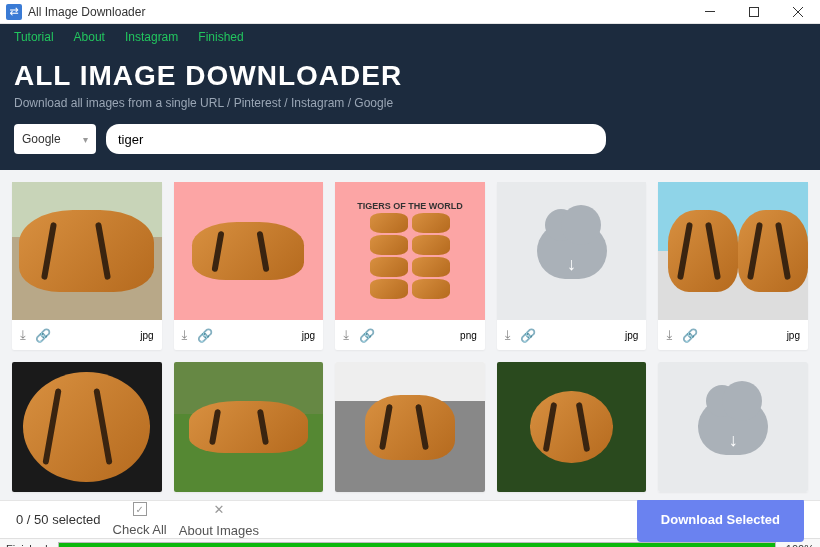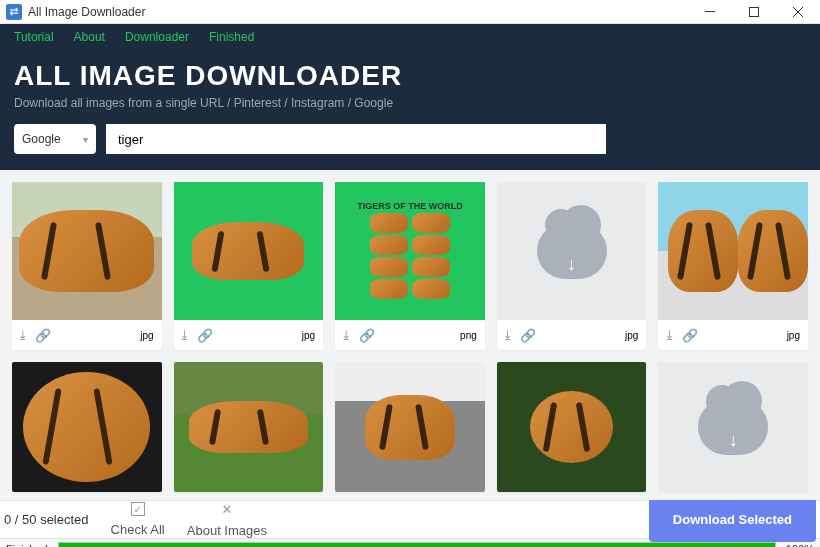--- a/index.html
+++ b/index.html
@@ -16,59 +16,59 @@
 .menubar { height: 26px; background: #1c2b3e; display: flex; align-items: center; padding: 0 4px; }
 .menubar .menu-item { color: #22c55e; font-size: 12px; padding: 5px 10px; cursor: pointer; }
 
 
 .header { background: #1c2b3e; padding: 10px 14px 16px; }
 .header h1 { color: #fff; font-size: 28px; font-weight: 900; letter-spacing: 1px; }
 .header .sub { color: #9aa6b5; font-size: 12px; margin-top: 4px; }
 .searchrow { display: flex; gap: 10px; margin-top: 14px; align-items: center; }
 .source-select { height: 30px; width: 82px; background: #fff; border: none; border-radius: 4px; display: flex; align-items: center; padding: 0 8px; font-size: 12px; color: #333; justify-content: space-between; cursor: pointer; }
 .source-select .chev { color: #999; font-size: 10px; }
-.search-input { flex: 1; height: 30px; border: none; border-radius: 0; padding: 0 12px; font-size: 13px; outline: none; max-width: 500px; }
+.search-input { flex: 1; height: 30px; border: none; border-radius: 13px; padding: 0 12px; font-size: 13px; outline: none; max-width: 500px; }
 .search-btn { height: 30px; padding: 0 24px; background: #5b73e8; color: #fff; border: none; border-radius: 4px; font-size: 13px; font-weight: 600; cursor: pointer; }
 
 
 .content { height: 330px; background: #f2f3f5; overflow-y: scroll; padding: 12px; position: relative; }
 .grid { display: grid; grid-template-columns: repeat(5, 1fr); gap: 12px; }
 .card { background: #fff; border-radius: 2px; box-shadow: 0 1px 2px rgba(0,0,0,0.05); display: flex; flex-direction: column; }
 .thumb { height: 138px; background: #f8f8f8; display: flex; align-items: center; justify-content: center; overflow: hidden; }
 .cardbar { height: 30px; display: flex; align-items: center; padding: 0 8px; gap: 10px; }
 .cardbar .ci { color: #888; cursor: pointer; }
 .cardbar .ext { margin-left: auto; color: #000000; font-size: 10px; }
 .card.partial { height: 130px; overflow:hidden; }
 .card.partial .thumb { height: 130px; }
 
 
 .tiger-body { width: 90%; height: 60%; background: linear-gradient(135deg, #d89040, #b56a1e); border-radius: 40% 40% 30% 30%; position: relative; }
 .tiger-body::before, .tiger-body::after { content:""; position:absolute; background:#3a2410; }
 .tiger-body::before { width:6px; height:70%; left:20%; top:15%; border-radius:4px; transform:rotate(10deg); }
 .tiger-body::after { width:6px; height:70%; left:60%; top:15%; border-radius:4px; transform:rotate(-10deg); }
 .thumb.dark { background:#1a1a1a; }
 .thumb.green { background:#2a4a1e; }
-.thumb.whitebg { background:#22c55e; }
+.thumb.whitebg { background:#fca5a5; }
 .thumb.pool { background:linear-gradient(#8fd4e8 50%, #ddd 50%); }
 .thumb.zoo { background:linear-gradient(#c8d4b8 40%, #b8a888 40%); }
 .thumb.rock { background:linear-gradient(#eee 30%, #888 30%); }
 .thumb.grass { background:linear-gradient(#668844 40%, #558833 40%); }
 
 .cloud-placeholder { width: 70px; height: 56px; background:#aab1b8; border-radius:28px; position:relative; display:flex; align-items:flex-end; justify-content:center; padding-bottom:4px; }
 .cloud-placeholder::before { content:""; position:absolute; width:32px; height:32px; background:#aab1b8; border-radius:50%; top:-14px; left:8px; }
 .cloud-placeholder::after { content:""; position:absolute; width:40px; height:40px; background:#aab1b8; border-radius:50%; top:-18px; right:6px; }
 .cloud-placeholder .arrow { color:#fff; font-size:18px; z-index:1; }
 
 .tigers-world { font-size:8px; text-align:center; color:#333; padding:2px; }
 .tigers-world .tt { font-size:9px; font-weight:bold; }
 .mini-row { display:flex; gap:4px; justify-content:center; margin:2px 0;}
 .mini-tiger{ width:38px; height:20px; background:linear-gradient(135deg,#d89040,#b56a1e); border-radius:30%;}
 
 
-.bottombar { height: 38px; border-top:1px solid #e5e5e5; background:#fff; display:flex; align-items:center; padding:0 4px; gap:22px; }
+.bottombar { height: 38px; border-top:1px solid #e5e5e5; background:#fff; display:flex; align-items:center; padding:0 16px; gap:12px; }
 .sel-count { font-size:13px; color:#333; }
 .chk-item { display:flex; align-items:center; gap:6px; color:#555; font-size:13px; cursor:pointer;flex-direction:column; }
 .chk-box { width:14px; height:14px; border:1.5px solid #999; display:flex; align-items:center; justify-content:center; font-size:10px; color:#999; }
 .chk-box.checked::after{ content:"✓"; }
 .dl-sel { margin-left:auto; height:44px; padding:0 24px; background:#6a82f0; color:#fff; border:none; border-radius:4px; font-size:13px; font-weight:600; cursor:pointer; }
 
 
 .statusbar { height:20px; background:#f8f8f8; border-top:1px solid #e0e0e0; display:flex; align-items:center; font-size:11px; color:#333; }
 .statusbar .stxt { padding:0 6px; }
 .progress-outer { flex:1; height:14px; border:1px solid #bbb; background:#fff; margin:0 4px; }
@@ -99,21 +99,21 @@
   <div class="winbtn close">
     <svg width="10" height="10">
         <path d="M0 0 L10 10 M10 0 L0 10" stroke="currentColor" stroke-width="1"></path>
       </svg>
   </div>
 </div>
 
 <div class="menubar">
   <div class="menu-item">Tutorial</div>
   <div class="menu-item">About</div>
-  <div class="menu-item">Downloader</div>
+  <div class="menu-item">Instagram</div>
   <div class="menu-item">Finished</div>
 </div>
 
 <div class="header">
   <h1>ALL IMAGE DOWNLOADER</h1>
   <div class="sub">Download all images from a single URL / Pinterest / Instagram / Google</div>
   <div class="searchrow">
     <div class="source-select">
       <span>Google</span>
       <span class="chev">▾</span>

